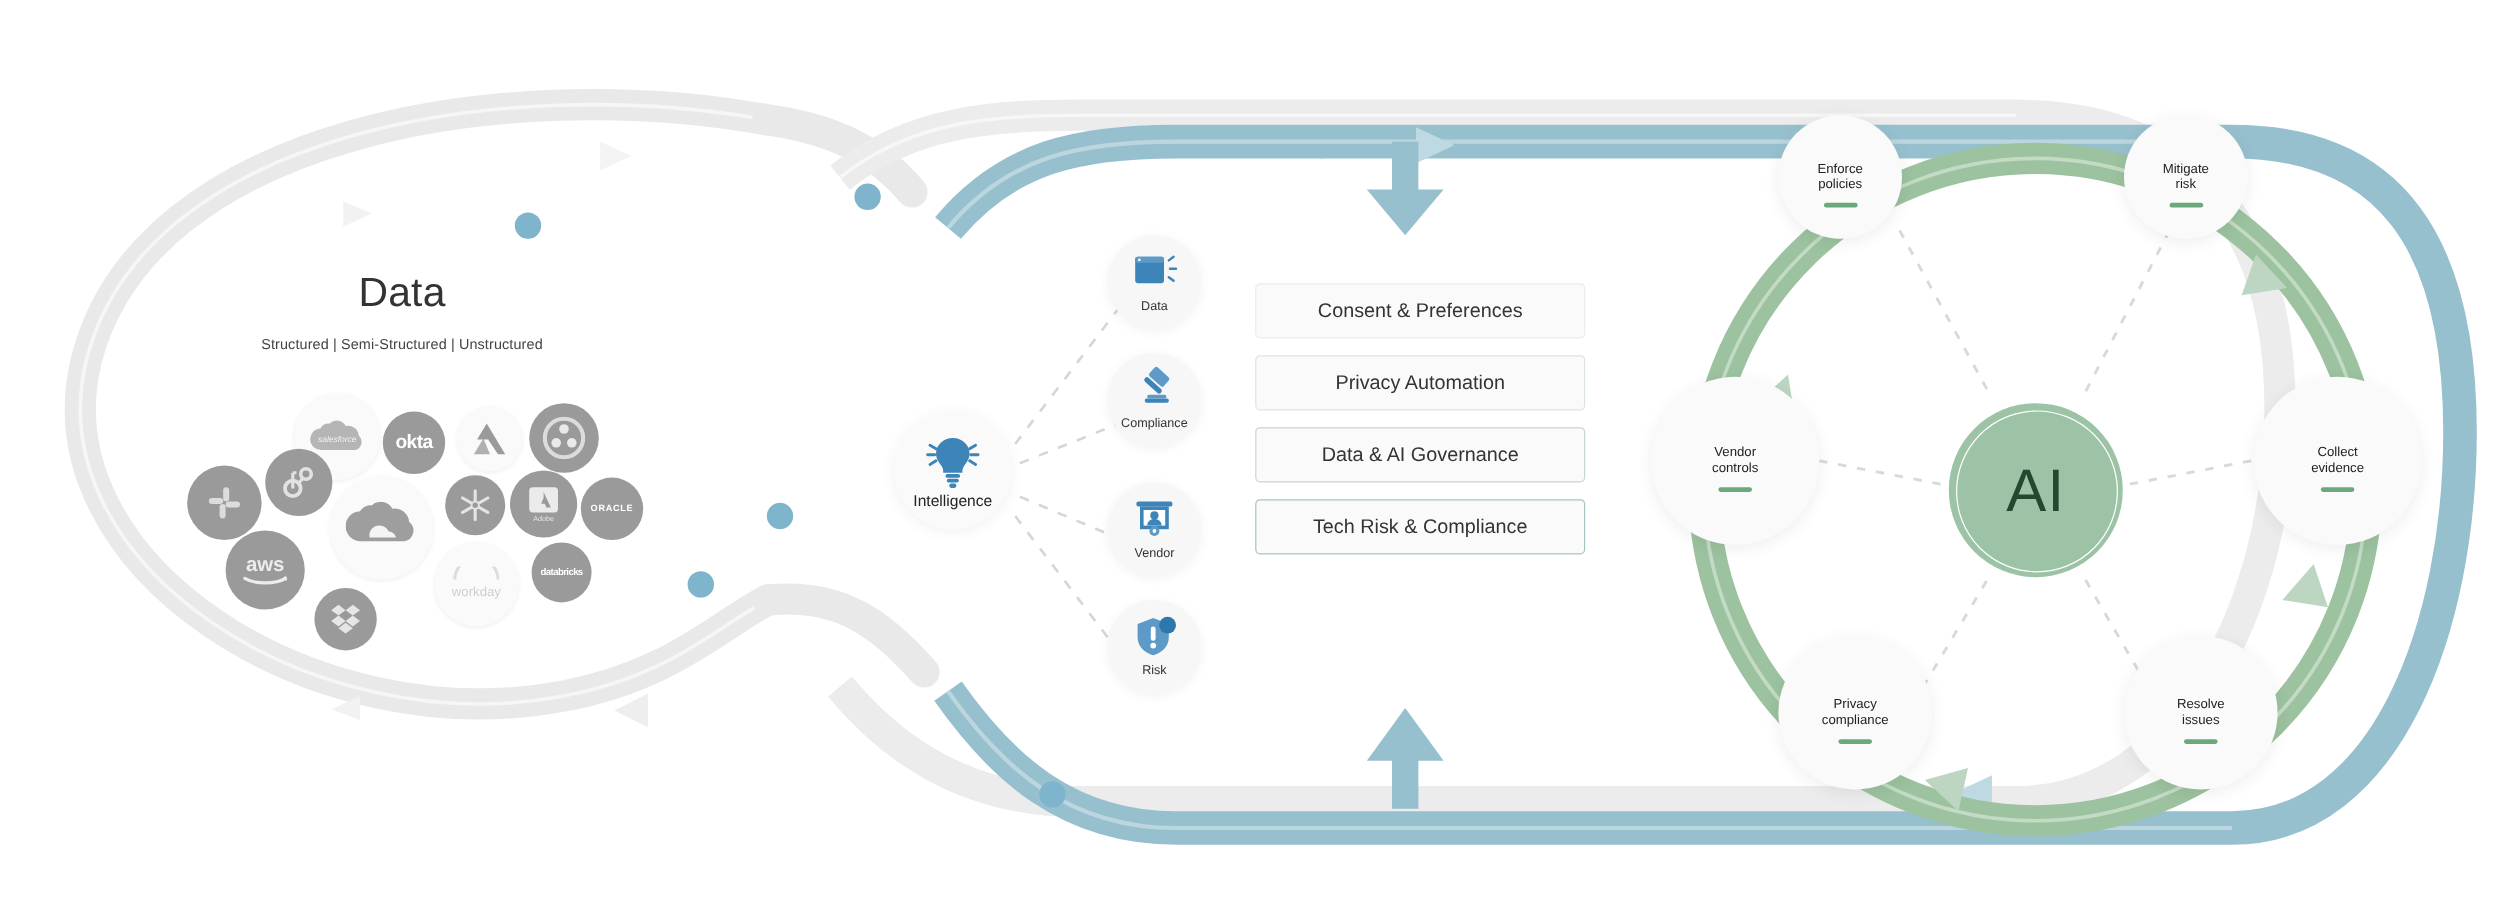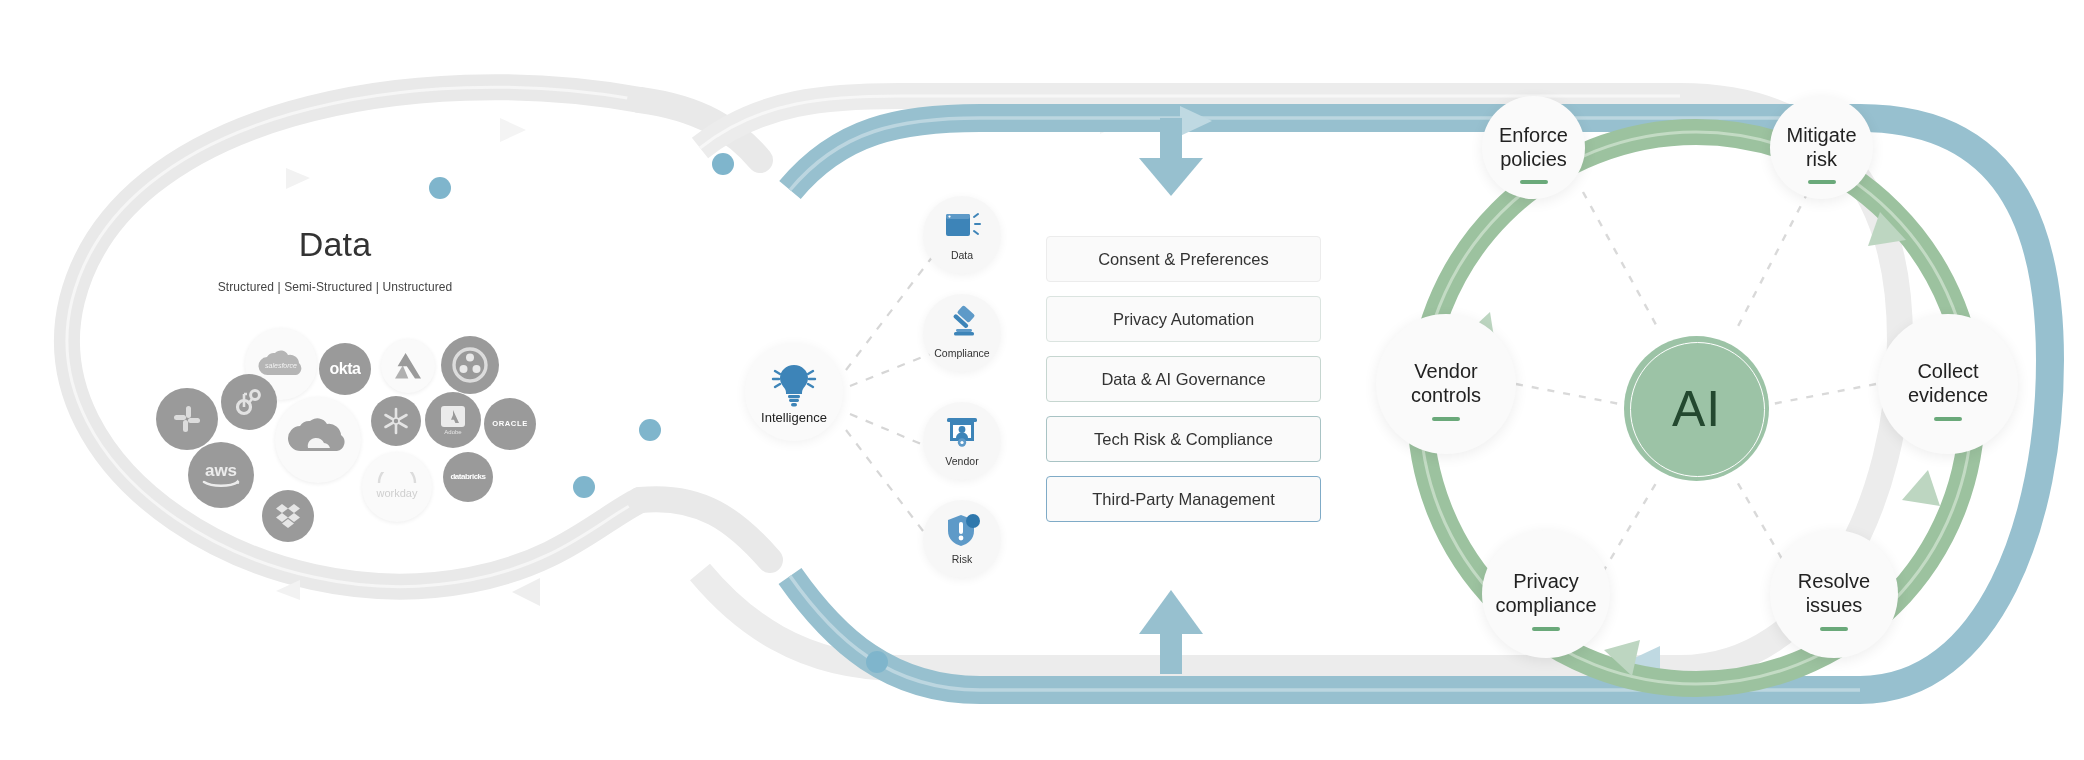--- a/index.html
+++ b/index.html
@@ -36,21 +36,21 @@
 
   
   .cap-box{position:absolute;left:1046px;width:275px;height:46px;border-radius:4px;
            background:#fafafa;display:flex;align-items:center;justify-content:center;
            font-size:16.5px;color:#333;box-sizing:border-box;text-align:center;}
 
   
   .ring-node{position:absolute;border-radius:50%;background:#fafafa;
              box-shadow:0 3px 14px rgba(0,0,0,.07);
              display:flex;flex-direction:column;align-items:center;justify-content:center;}
-  .ring-node .rn-label{font-size:20px;line-height:1.18;text-align:center;color:#222;margin-top:13px;}
+  .ring-node .rn-label{font-size:11px;line-height:1.18;text-align:center;color:#222;margin-top:13px;}
   .ring-node .rn-dash{width:28px;height:4px;border-radius:2px;background:#6aa97a;
                       margin-top:9px;}
   #ai-node{position:absolute;left:1624px;top:336px;width:145px;height:145px;border-radius:50%;
            background:#9cc3a6;display:flex;align-items:center;justify-content:center;}
   #ai-node .ring{position:absolute;left:6px;top:6px;width:133px;height:133px;
                  border-radius:50%;border:1.6px solid #ffffff;}
   #ai-node .ai-text{font-size:50px;color:#23482f;letter-spacing:1px;line-height:1;}
 </style>
 </head>
 <body>
@@ -351,23 +351,20 @@
   </div>
   <div class="cap-box" style="top:296px;border:1px solid #dbe4e0;">
     <span>Privacy Automation</span>
   </div>
   <div class="cap-box" style="top:356px;border:1px solid #c6d6d0;">
     <span>Data &amp; AI Governance</span>
   </div>
   <div class="cap-box" style="top:416px;border:1.3px solid #a8c3c4;">
     <span>Tech Risk &amp; Compliance</span>
   </div>
-  <div class="cap-box" style="top:476px;border:1.5px solid #7fabc7;">
-    <span>Third-Party Management</span>
-  </div>
 
   <div class="ring-node" style="left:1482px;top:96px;width:103px;height:103px;">
     <div class="rn-label">
       <span>Enforce</span><br>
       <span>policies</span>
     </div>
     <div class="rn-dash"></div>
   </div>
 
   <div class="ring-node" style="left:1770px;top:96px;width:103px;height:103px;">

